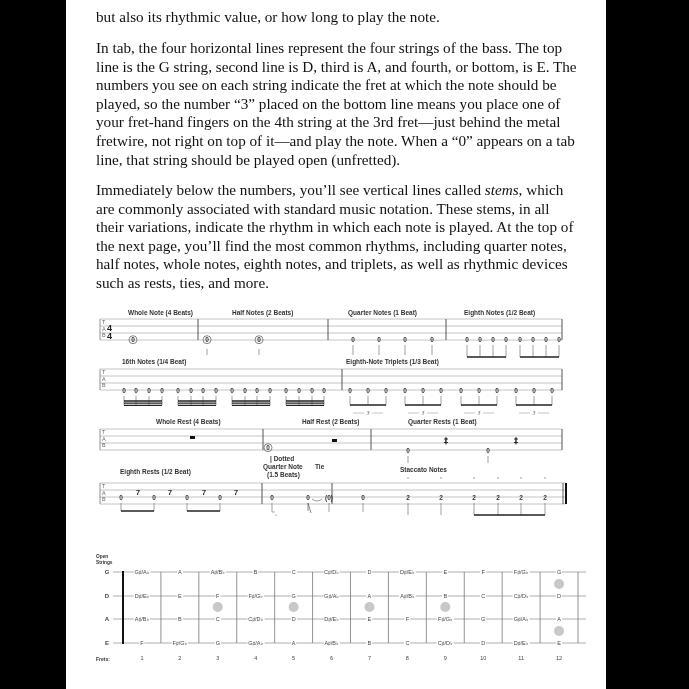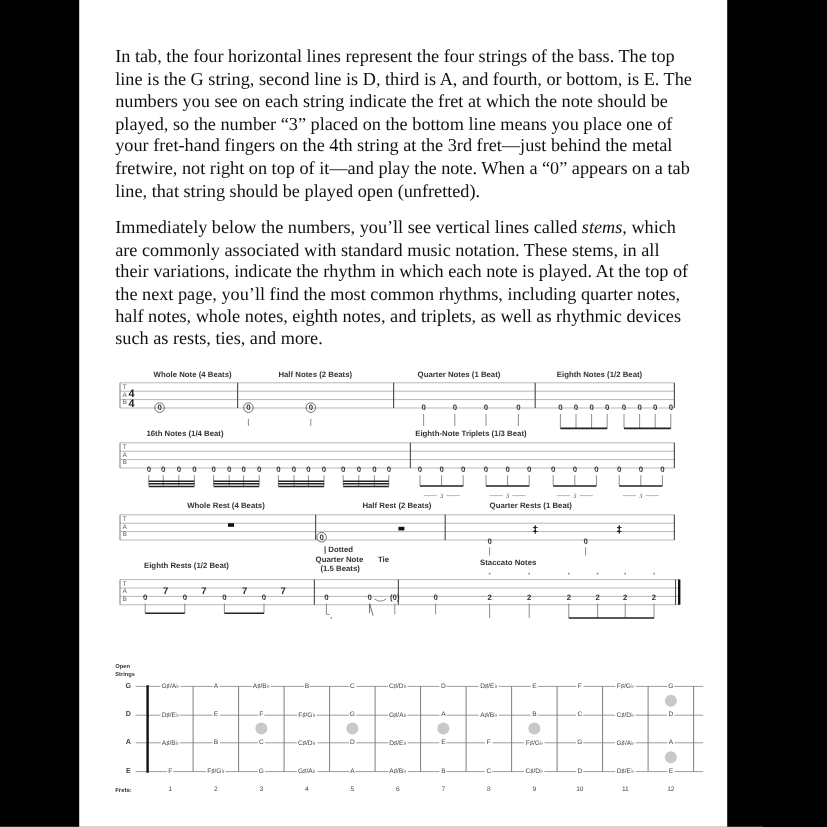--- a/index.html
+++ b/index.html
@@ -13,20 +13,23 @@
   .lbl { position: absolute; font-family: "Liberation Sans", sans-serif; font-size: 6.5px; font-weight: bold; color: #333; white-space: nowrap; }
   .flbl { position: absolute; font-family: "Liberation Sans", sans-serif; font-size: 5.5px; color: #444; white-space: nowrap; transform: translate(-50%, -50%); background: #fff; padding: 0 1px; }
   .fnum { position: absolute; font-family: "Liberation Sans", sans-serif; font-size: 5.5px; color: #444; transform: translateX(-50%); }
   .sname { position: absolute; font-family: "Liberation Sans", sans-serif; font-size: 6px; font-weight: bold; color: #444; transform: translate(-50%, -50%); }
 </style>
 </head>
 <body>
 
 <div class="page">
 
+  <div class="txt" style="top:8px;">
+    <p>but also its rhythmic value, or how long to play the note.</p>
+  </div>
   <div class="txt" style="top:39px;">
     <p>In tab, the four horizontal lines represent the four strings of the bass. The top line is the G string, second line is D, third is A, and fourth, or bottom, is E. The numbers you see on each string indicate the fret at which the note should be played, so the number “3” placed on the bottom line means you place one of your fret-hand fingers on the 4th string at the 3rd fret—just behind the metal fretwire, not right on top of it—and play the note. When a “0” appears on a tab line, that string should be played open (unfretted).</p>
   </div>
   <div class="txt" style="top:181px;">
     <p><span>Immediately below the numbers, you’ll see vertical lines called </span><em>stems</em><span>, which are commonly associated with standard music notation. These stems, in all their variations, indicate the rhythm in which each note is played. At the top of the next page, you’ll find the most common rhythms, including quarter notes, half notes, whole notes, eighth notes, and triplets, as well as rhythmic devices such as rests, ties, and more.</span></p>
   </div>
 
   <div class="fig" id="rhythm">
     <svg id="rsvg" width="540" height="689">
         <line x1="34" x2="496" y1="319" y2="319" stroke="#b5b5b5" stroke-width="0.8"></line>

